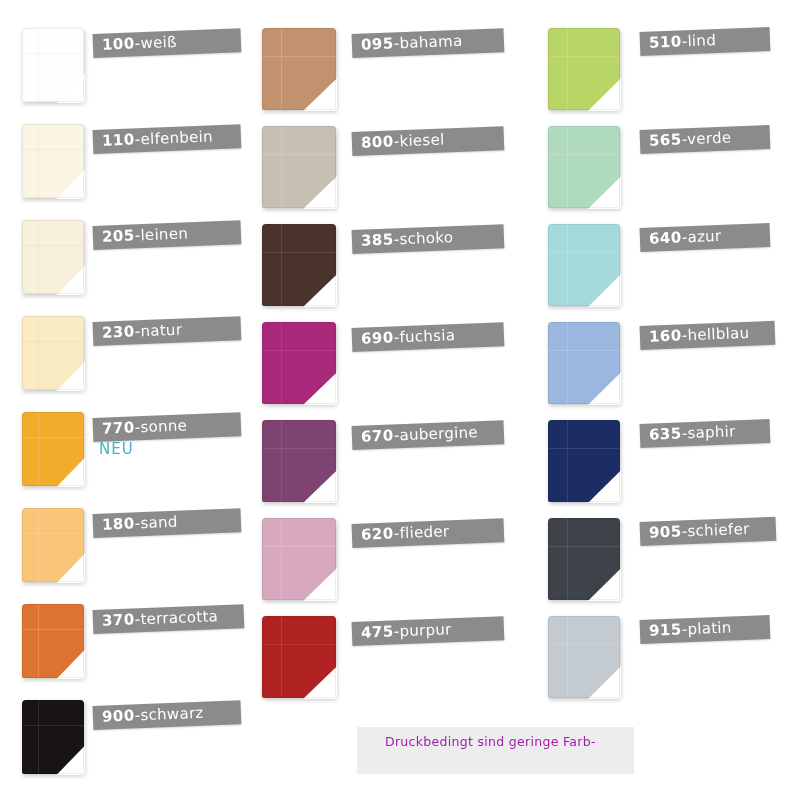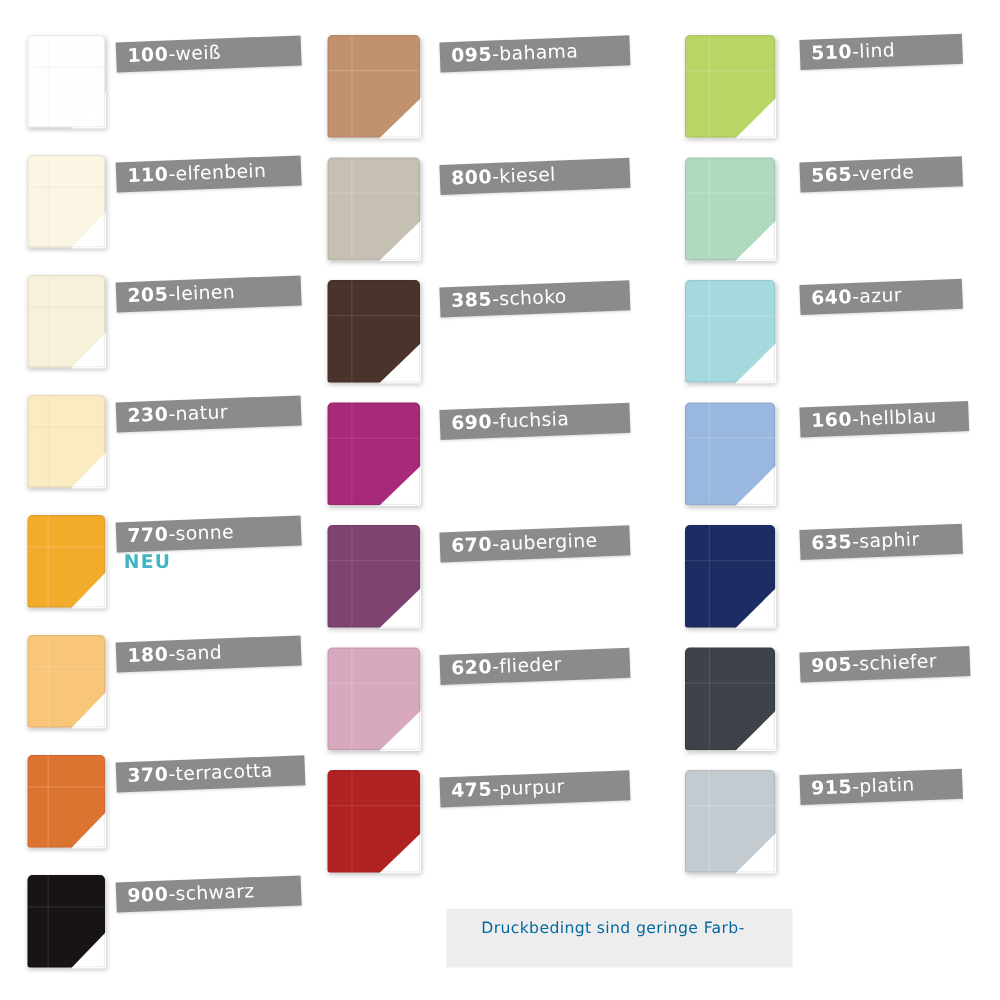--- a/index.html
+++ b/index.html
@@ -110,34 +110,34 @@
     letter-spacing: 0.5px;
   }
   .banner .nm {
     font-weight: normal;
     letter-spacing: 0.3px;
   }
 
   .neu {
     position: absolute;
     color: #3fb6c4;
-    font-weight: bold;
+    font-weight: normal;
     font-size: 15px;
     letter-spacing: 1px;
   }
 
   
   #disclaimer {
     position: absolute;
     left: 357px;
     top: 727px;
     width: 277px;
     height: 47px;
     background: #ededed;
-    color: #0369a1;
+    color: #a21caf;
     font-size: 12.5px;
     line-height: 18px;
     letter-spacing: 0.3px;
     padding: 6px 0 0 28px;
     box-sizing: border-box;
   }
 </style>
 </head>
 <body>
 

